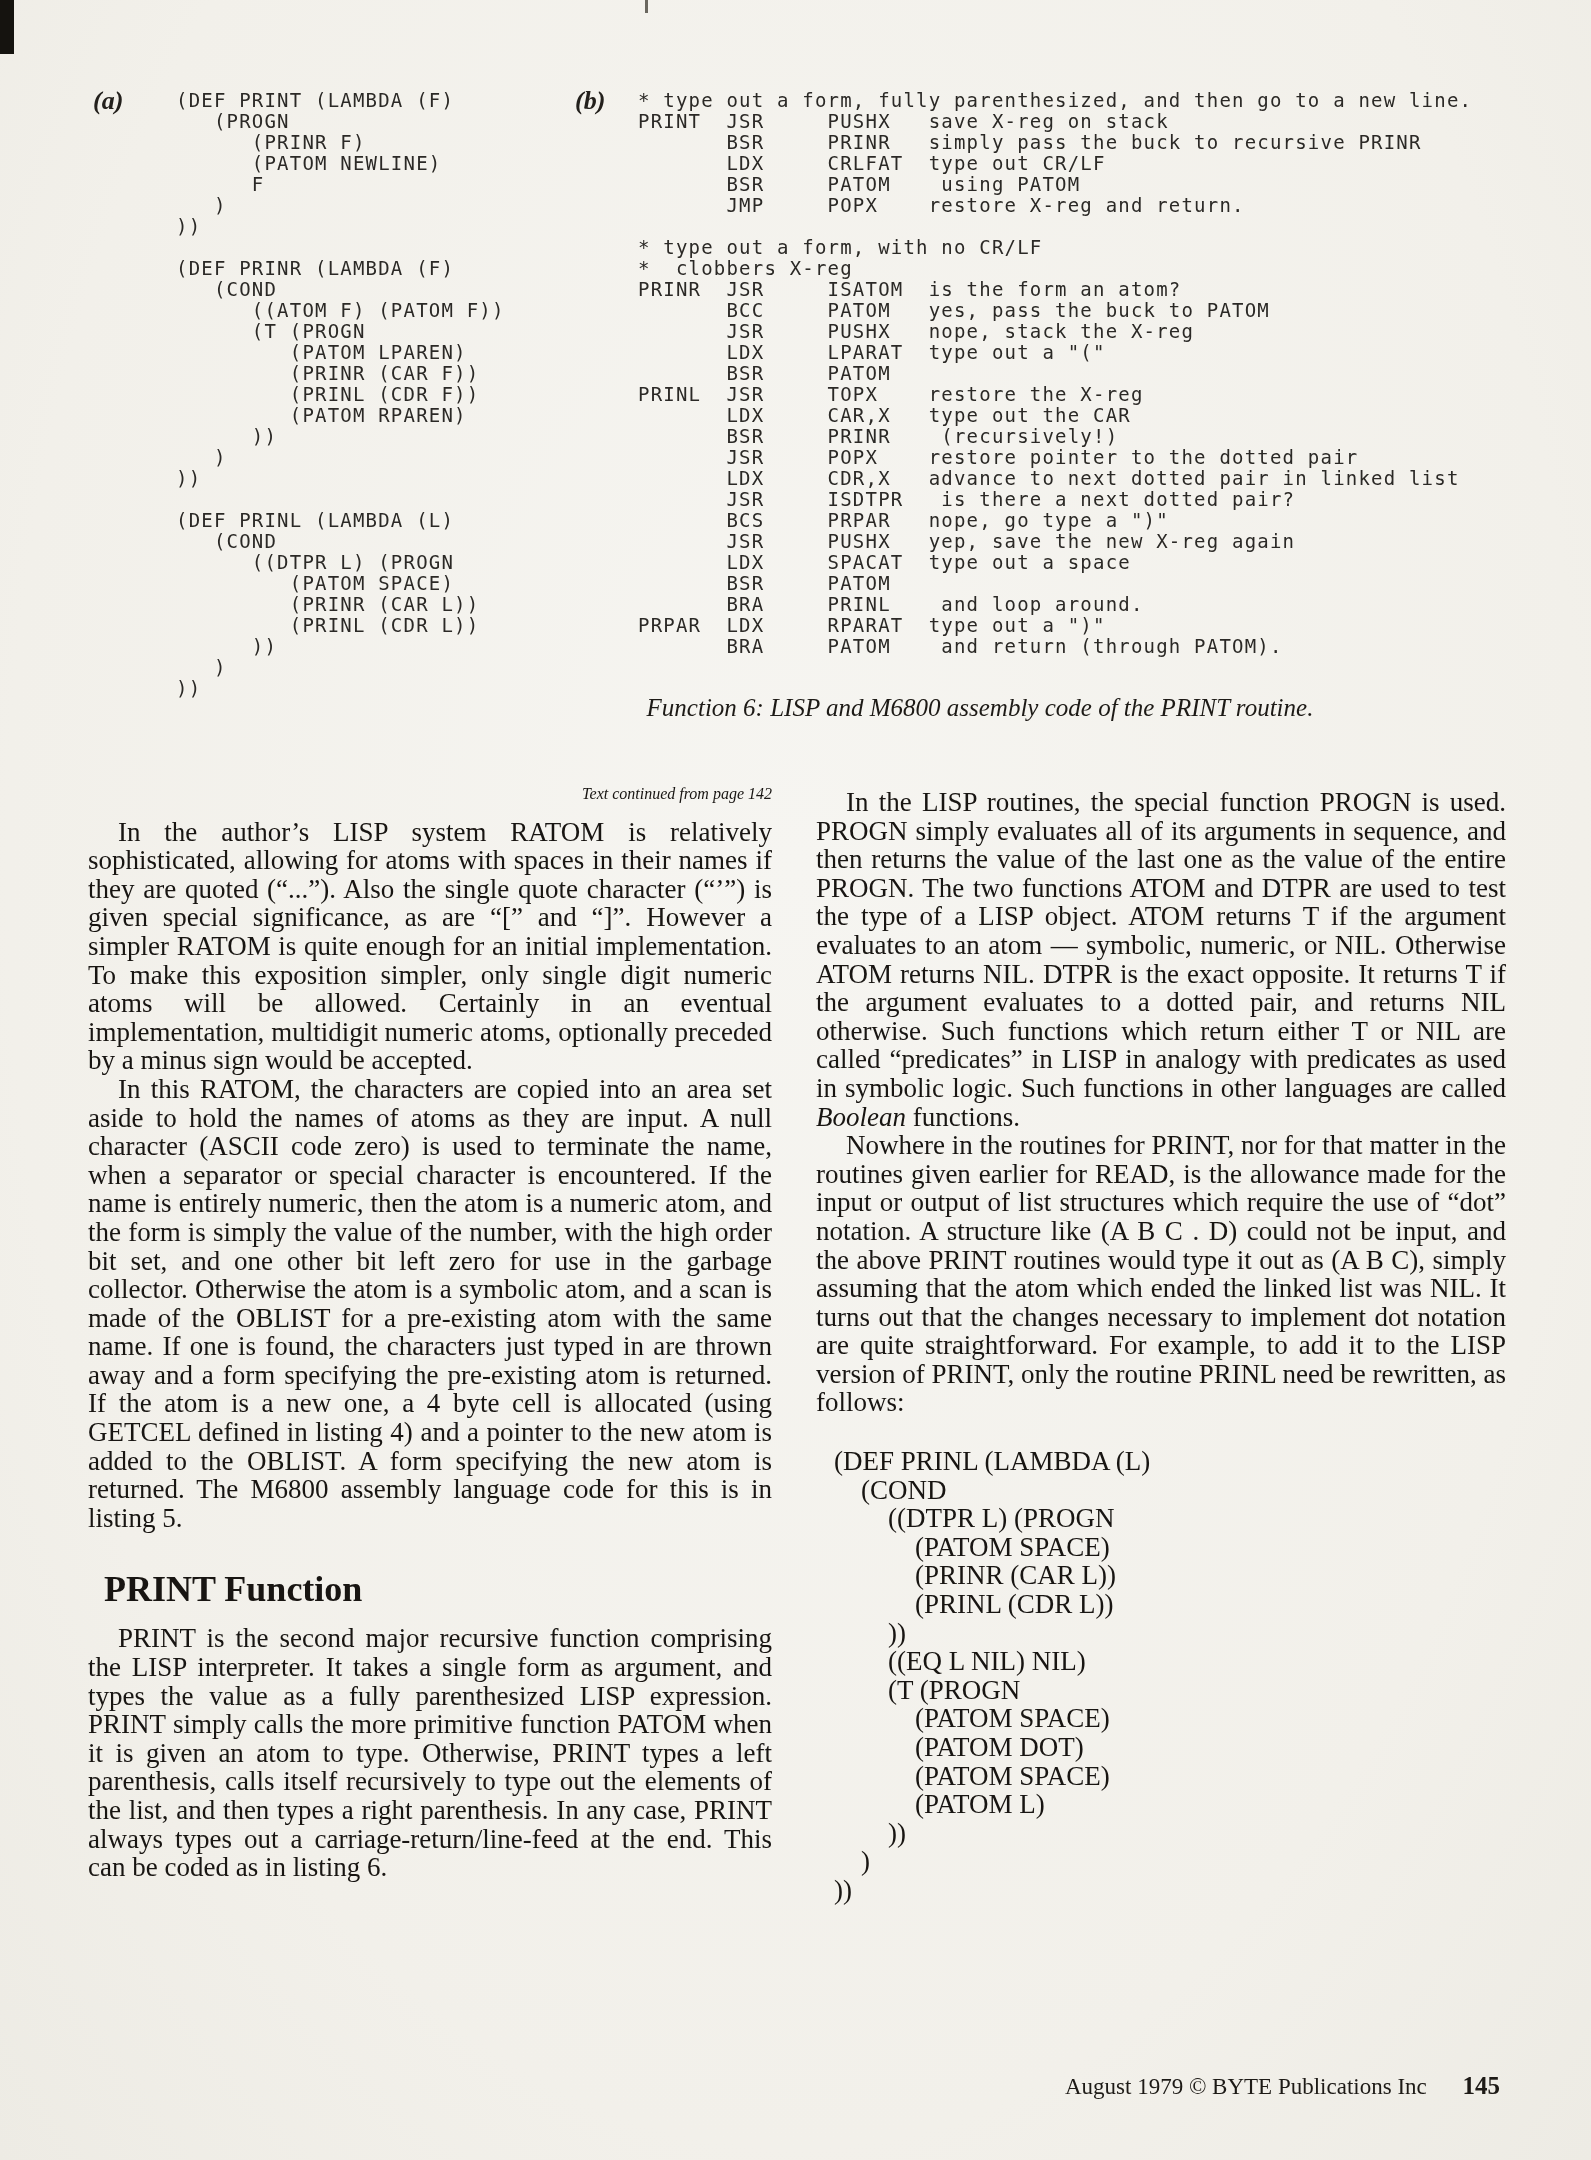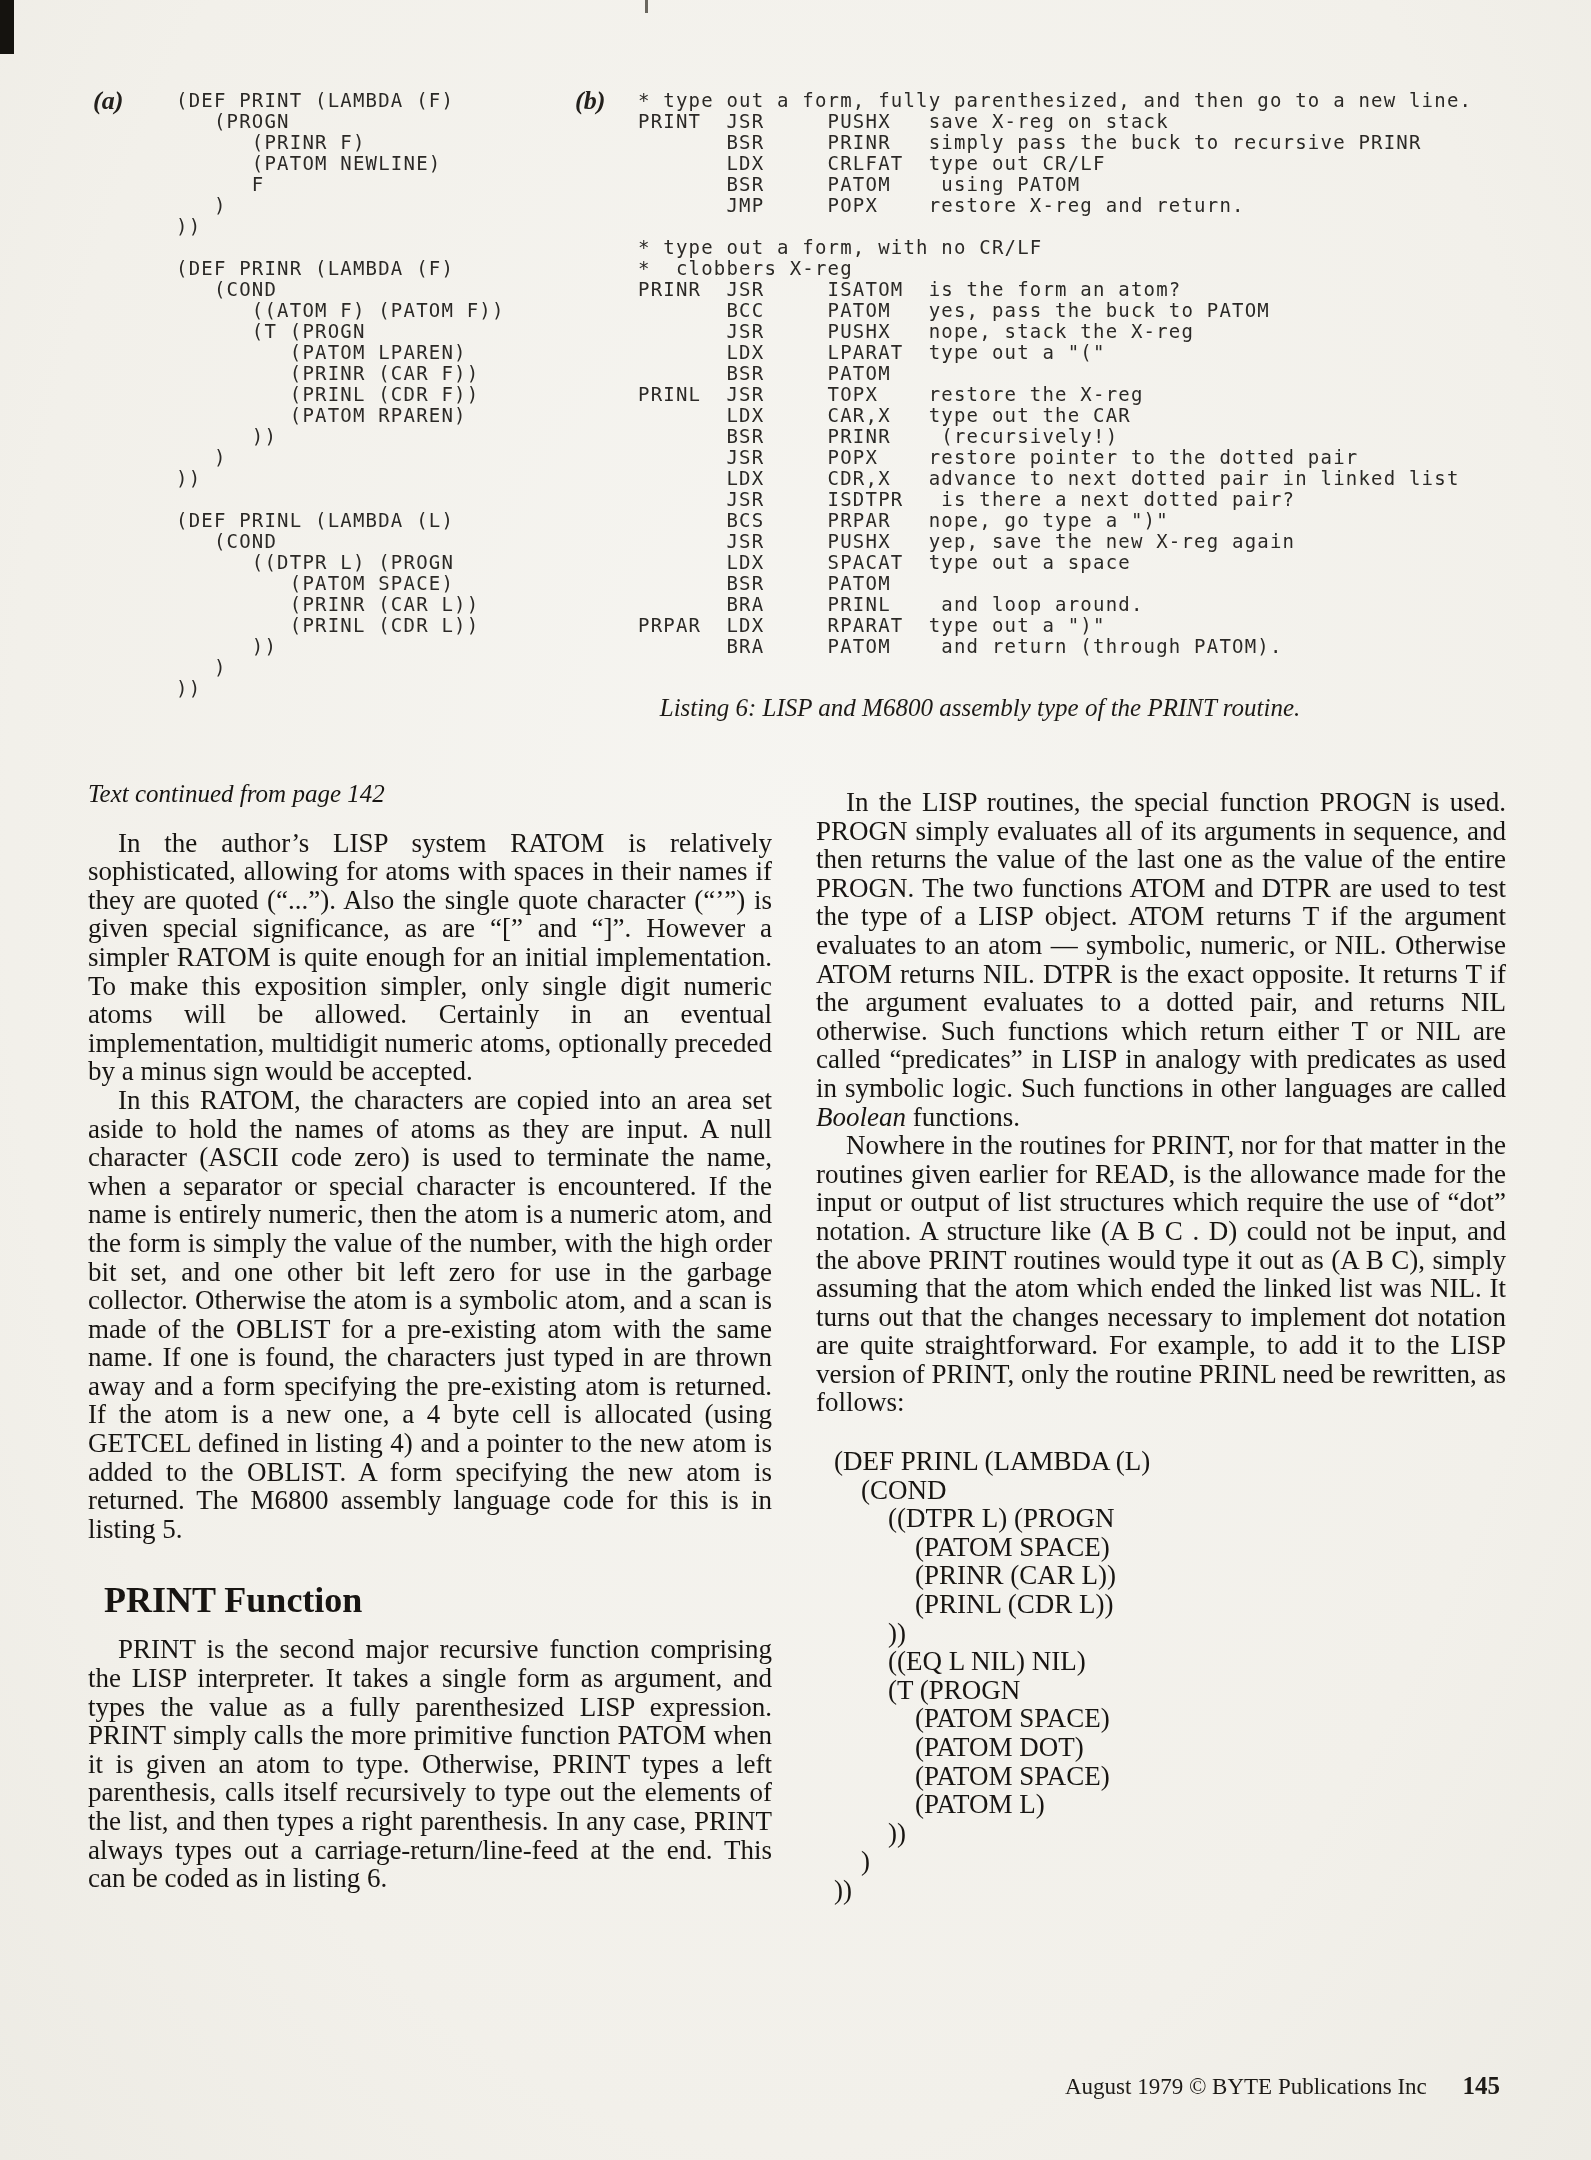--- a/index.html
+++ b/index.html
@@ -32,21 +32,21 @@
     text-align:center;font-style:italic;font-size:25px;color:#1d1a16;
   }
 
   .col{position:absolute;top:780px;}
   .col-left{left:88px;width:684px;}
   .col-right{left:816px;width:690px;margin-top:8px;}
   .col p{
     margin:0;text-align:justify;text-indent:30px;
     font-size:27px;line-height:28.6px;
   }
-  p.continued{font-style:italic;font-size:25px;text-indent:0;text-align:left;margin-bottom:20px;}
+  p.continued{font-style:italic;font-size:16px;text-indent:0;text-align:right;margin-bottom:9px;}
   p.noindent{text-indent:0;}
   .col h3{
     margin:36px 0 14px 16px;font-size:36px;font-weight:bold;text-indent:0;
   }
   pre.serif-code{
     margin:30px 0 0 0;padding-left:18px;
     font-family:"Liberation Serif", serif;
     font-size:27px;line-height:28.6px;color:#181512;white-space:pre;
   }
   .page-footer{
@@ -117,21 +117,21 @@
        LDX     CDR,X   advance to next dotted pair in linked list
        JSR     ISDTPR   is there a next dotted pair?
        BCS     PRPAR   nope, go type a ")"
        JSR     PUSHX   yep, save the new X-reg again
        LDX     SPACAT  type out a space
        BSR     PATOM
        BRA     PRINL    and loop around.
 PRPAR  LDX     RPARAT  type out a ")"
        BRA     PATOM    and return (through PATOM).</pre>
 
-  <div class="caption">Listing 6: LISP and M6800 assembly type of the PRINT routine.</div>
+  <div class="caption">Function 6: LISP and M6800 assembly code of the PRINT routine.</div>
 
   <div class="col col-left">
     <p class="continued">Text continued from page 142</p>
     <p>In the author’s LISP system RATOM is relatively sophisticated, allowing for atoms with spaces in their names if they are quoted (“...”). Also the single quote character (“’”) is given special significance, as are “[” and “]”. However a simpler RATOM is quite enough for an initial implementation. To make this exposition simpler, only single digit numeric atoms will be allowed. Certainly in an eventual implementation, multidigit numeric atoms, optionally preceded by a minus sign would be accepted.</p>
     <p>In this RATOM, the characters are copied into an area set aside to hold the names of atoms as they are input. A null character (ASCII code zero) is used to terminate the name, when a separator or special character is encountered. If the name is entirely numeric, then the atom is a numeric atom, and the form is simply the value of the number, with the high order bit set, and one other bit left zero for use in the garbage collector. Otherwise the atom is a symbolic atom, and a scan is made of the OBLIST for a pre-existing atom with the same name. If one is found, the characters just typed in are thrown away and a form specifying the pre-existing atom is returned. If the atom is a new one, a 4 byte cell is allocated (using GETCEL defined in listing 4) and a pointer to the new atom is added to the OBLIST. A form specifying the new atom is returned. The M6800 assembly language code for this is in listing 5.</p>
     <h3>PRINT Function</h3>
     <p>PRINT is the second major recursive function comprising the LISP interpreter. It takes a single form as argument, and types the value as a fully parenthesized LISP expression. PRINT simply calls the more primitive function PATOM when it is given an atom to type. Otherwise, PRINT types a left parenthesis, calls itself recursively to type out the elements of the list, and then types a right parenthesis. In any case, PRINT always types out a carriage-return/line-feed at the end. This can be coded as in listing 6.</p>
   </div>
 
   <div class="col col-right">

